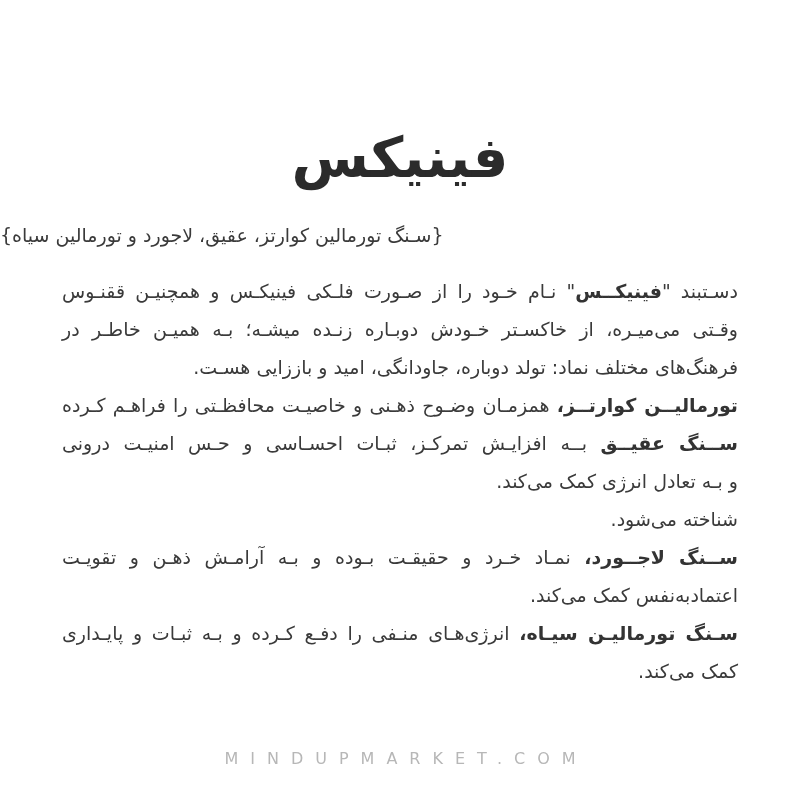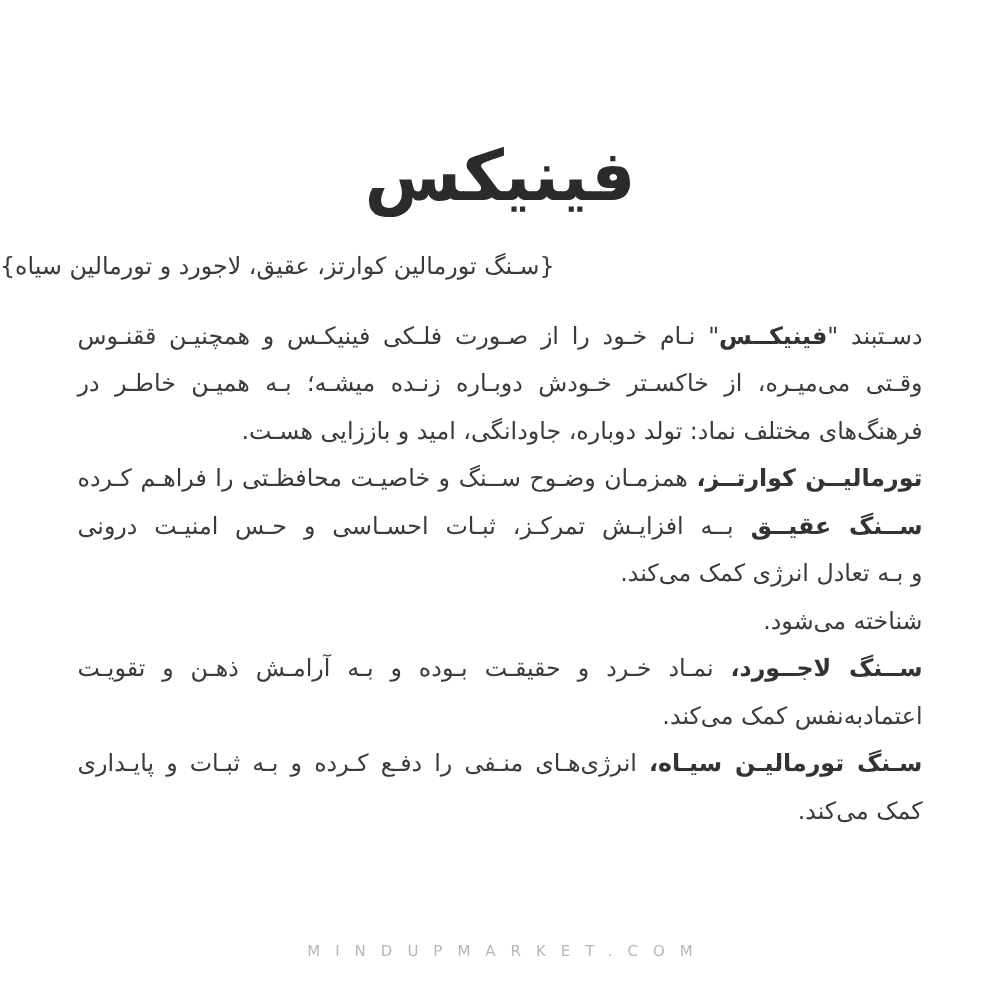--- a/index.html
+++ b/index.html
@@ -10,21 +10,21 @@
   }
   .page {
     position: relative;
     width: 800px;
     height: 800px;
     background: #ffffff;
     overflow: hidden;
     margin: 0 auto;
   }
   .title {
-    margin: 0;
+    margin: 16px;
     padding-top: 92px;
     height: 100px;
     line-height: 100px;
     text-align: center;
     direction: rtl;
     font-size: 56px;
     font-weight: bold;
     color: #2b2b2b;
     letter-spacing: 0;
   }
@@ -56,21 +56,21 @@
   .b {
     font-weight: bold;
     color: #333333;
   }
   .footer {
     position: absolute;
     bottom: 32px;
     left: 0;
     width: 100%;
     text-align: center;
-    font-size: 12px;
+    font-size: 16px;
     color: #b7b7b7;
     letter-spacing: 12px;
     text-indent: 12px;
     margin-top: 28px;
   }
 </style>
 </head>
 <body>
 
 <div class="page">
@@ -81,21 +81,21 @@
 
   <div class="body" dir="rtl">
 
     <div class="line"><span>دسـتبند "</span><span class="b">فینیکــس</span><span>" نـام خـود را از صـورت فلـکی فینیکـس و همچنیـن ققنـوس</span></div>
 
 
     <div class="line"><span>وقـتی می‌میـره، از خاکسـتر خـودش دوبـاره زنـده میشـه؛ بـه همیـن خاطـر در</span></div>
 
     <div class="line end"><span>فرهنگ‌های مختلف نماد: تولد دوباره، جاودانگی، امید و باززایی هسـت.</span></div>
 
-    <div class="line"><span class="b">تورمالیــن کوارتــز،</span><span> همزمـان وضـوح ســنگ و خاصیـت محافظـتی را فراهـم کـرده</span></div>
+    <div class="line"><span class="b">تورمالیــن کوارتــز،</span><span> همزمـان وضـوح ذهـنی و خاصیـت محافظـتی را فراهـم کـرده</span></div>
 
     <div class="line"><span class="b">ســنگ عقیــق</span><span> بــه افزایـش تمرکـز، ثبـات احسـاسی و حـس امنیـت درونی</span></div>
 
     <div class="line end"><span>و بـه تعادل انرژی کمک می‌کند.</span></div>
 
     <div class="line end"><span>شناخته می‌شود.</span></div>
 
     <div class="line"><span class="b">ســنگ لاجــورد،</span><span> نمـاد خـرد و حقیقـت بـوده و بـه آرامـش ذهـن و تقویـت</span></div>
 
     <div class="line end"><span>اعتمادبه‌نفس کمک می‌کند.</span></div>

